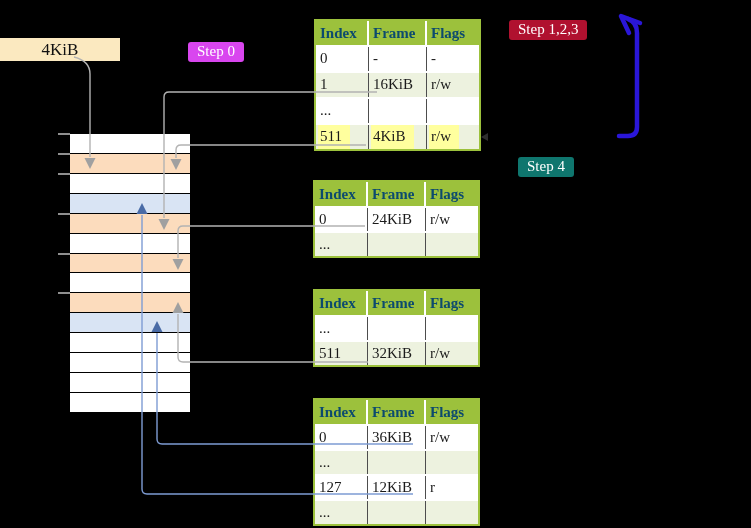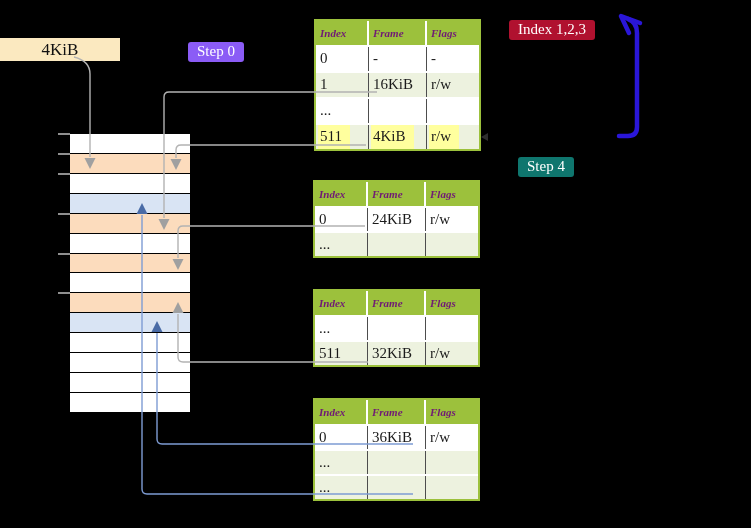--- a/index.html
+++ b/index.html
@@ -19,42 +19,42 @@
   }
   
   .memstack{
     position:absolute;left:70px;top:134px;width:120px;height:278px;
     display:flex;flex-direction:column;gap:1px;background:#000;
   }
   .memrow{flex:1 1 0;}
   .tick{position:absolute;width:12px;height:2px;background:#8f8f8f;}
   
   .ptable{position:absolute;width:167px;border:2px solid #9cc13c;box-sizing:border-box;}
-  .thead{display:flex;height:24px;line-height:24px;color:#701a75;font-weight:bold;font-size:11px;font-style:italic;}
+  .thead{display:flex;height:24px;line-height:24px;color:#0c4a6e;font-weight:bold;font-size:15px;}
   .trow{display:flex;height:23px;line-height:22px;border-top:2px solid #fff;font-size:15px;color:#1a1a1a;}
   .trow.tall{height:24px;line-height:23px;}
   .cell{box-sizing:border-box;padding-left:4px;overflow:hidden;white-space:nowrap;}
   .c0{width:53px;}
   .c1{width:58px;}
   .c2{flex:1;}
   .thead .c0,.thead .c1{border-right:2px solid #fff;}
   .trow .c0,.trow .c1{border-right:1px solid #4d4d4d;}
   .hl{display:inline-block;padding:0 8px 1px 2px;margin-left:-2px;}
   
   .overlay{position:absolute;left:0;top:0;z-index:10;pointer-events:none;}
 </style>
 </head>
 <body>
 
 <div class="canvas">
 
   <div class="mem-label" style="background: rgb(251, 233, 192);">4KiB</div>
 
-  <div class="badge badge-red" style="left: 188px; top: 42px; background: #8b5cf6;">Step 0</div>
-  <div class="badge badge-red" style="left: 509px; top: 20px; background: rgb(176, 17, 47);">Index 1,2,3</div>
+  <div class="badge badge-red" style="left: 188px; top: 42px; background: #d946ef;">Step 0</div>
+  <div class="badge badge-red" style="left: 509px; top: 20px; background: rgb(176, 17, 47);">Step 1,2,3</div>
   <div class="badge badge-red" style="left: 518px; top: 157px; background: #0f766e;">Step 4</div>
 
   <div class="memstack" id="memstack">
       <div class="memrow" style="background: rgb(255, 255, 255);"></div>
       <div class="memrow" style="background: rgb(252, 220, 189);"></div>
       <div class="memrow" style="background: rgb(255, 255, 255);"></div>
       <div class="memrow" style="background: rgb(217, 228, 244);"></div>
       <div class="memrow" style="background: rgb(252, 220, 189);"></div>
       <div class="memrow" style="background: rgb(255, 255, 255);"></div>
       <div class="memrow" style="background: rgb(252, 220, 189);"></div>
@@ -146,20 +146,25 @@
         <div class="trow" style="background: rgb(255, 255, 255);">
           <div class="cell c0">0</div>
           <div class="cell c1">36KiB</div>
           <div class="cell c2">r/w</div>
         </div>
         <div class="trow" style="background: rgb(237, 242, 223);">
           <div class="cell c0">...</div>
           <div class="cell c1"></div>
           <div class="cell c2"></div>
         </div>
+        <div class="trow" style="background: rgb(255, 255, 255);">
+          <div class="cell c0">127</div>
+          <div class="cell c1">12KiB</div>
+          <div class="cell c2">r</div>
+        </div>
         <div class="trow" style="background: rgb(237, 242, 223);">
           <div class="cell c0">...</div>
           <div class="cell c1"></div>
           <div class="cell c2"></div>
         </div>
       </div>
     </div>
 
   <svg class="overlay" id="overlay" width="751" height="528" viewBox="0 0 751 528">
       <path d="M 74 57 Q 90 61 90 74 L 90 157" fill="none" stroke="#b3b3b3" stroke-width="1.4"></path>

